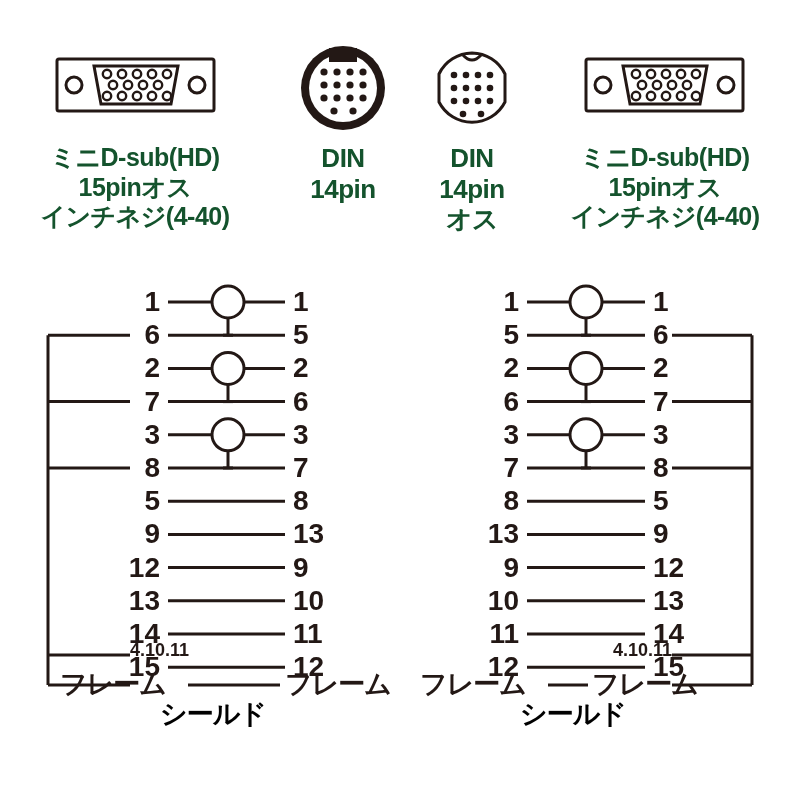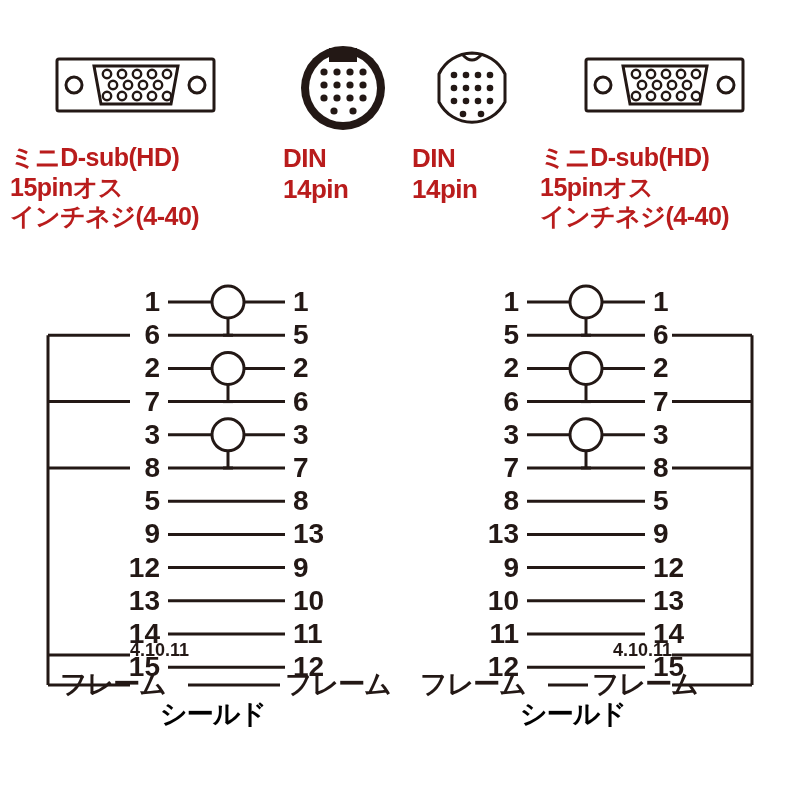--- a/index.html
+++ b/index.html
@@ -10,24 +10,25 @@
     color:#231815;
     overflow:hidden;
     position:relative;
   }
   #stage{position:absolute;left:0;top:0;width:800px;height:800px;}
   svg.layer{position:absolute;left:0;top:0;width:800px;height:800px;}
 
   
   .caption{
     position:absolute;
+    text-align:center;
     font-weight:bold;
     line-height:1.18;
     letter-spacing:-0.5px;
-    color:#b91c1c;
+    color:#14532d;
     white-space:nowrap;
   }
   .caption div{display:block;}
   .cap-dsub{font-size:25px;}
   .cap-din{font-size:26px;}
 
   
   .pin{
     position:absolute;
     font-size:28px;
@@ -175,20 +176,21 @@
   </div>
 
   <div class="caption cap-din" style="left:283px;top:143px;width:120px;">
     <div>DIN</div>
     <div>14pin</div>
   </div>
 
   <div class="caption cap-din" style="left:412px;top:143px;width:120px;">
     <div>DIN</div>
     <div>14pin</div>
+    <div>オス</div>
   </div>
 
   <div class="caption cap-dsub" style="left:540px;top:143px;width:250px;">
     <div>ミニD-sub(HD)</div>
     <div>15pinオス</div>
     <div>インチネジ(4-40)</div>
   </div>
 
   <svg class="layer" id="wire-layer" viewBox="0 0 800 800">
       <line x1="168" y1="302" x2="285" y2="302" stroke="#231815" stroke-width="3"></line>

